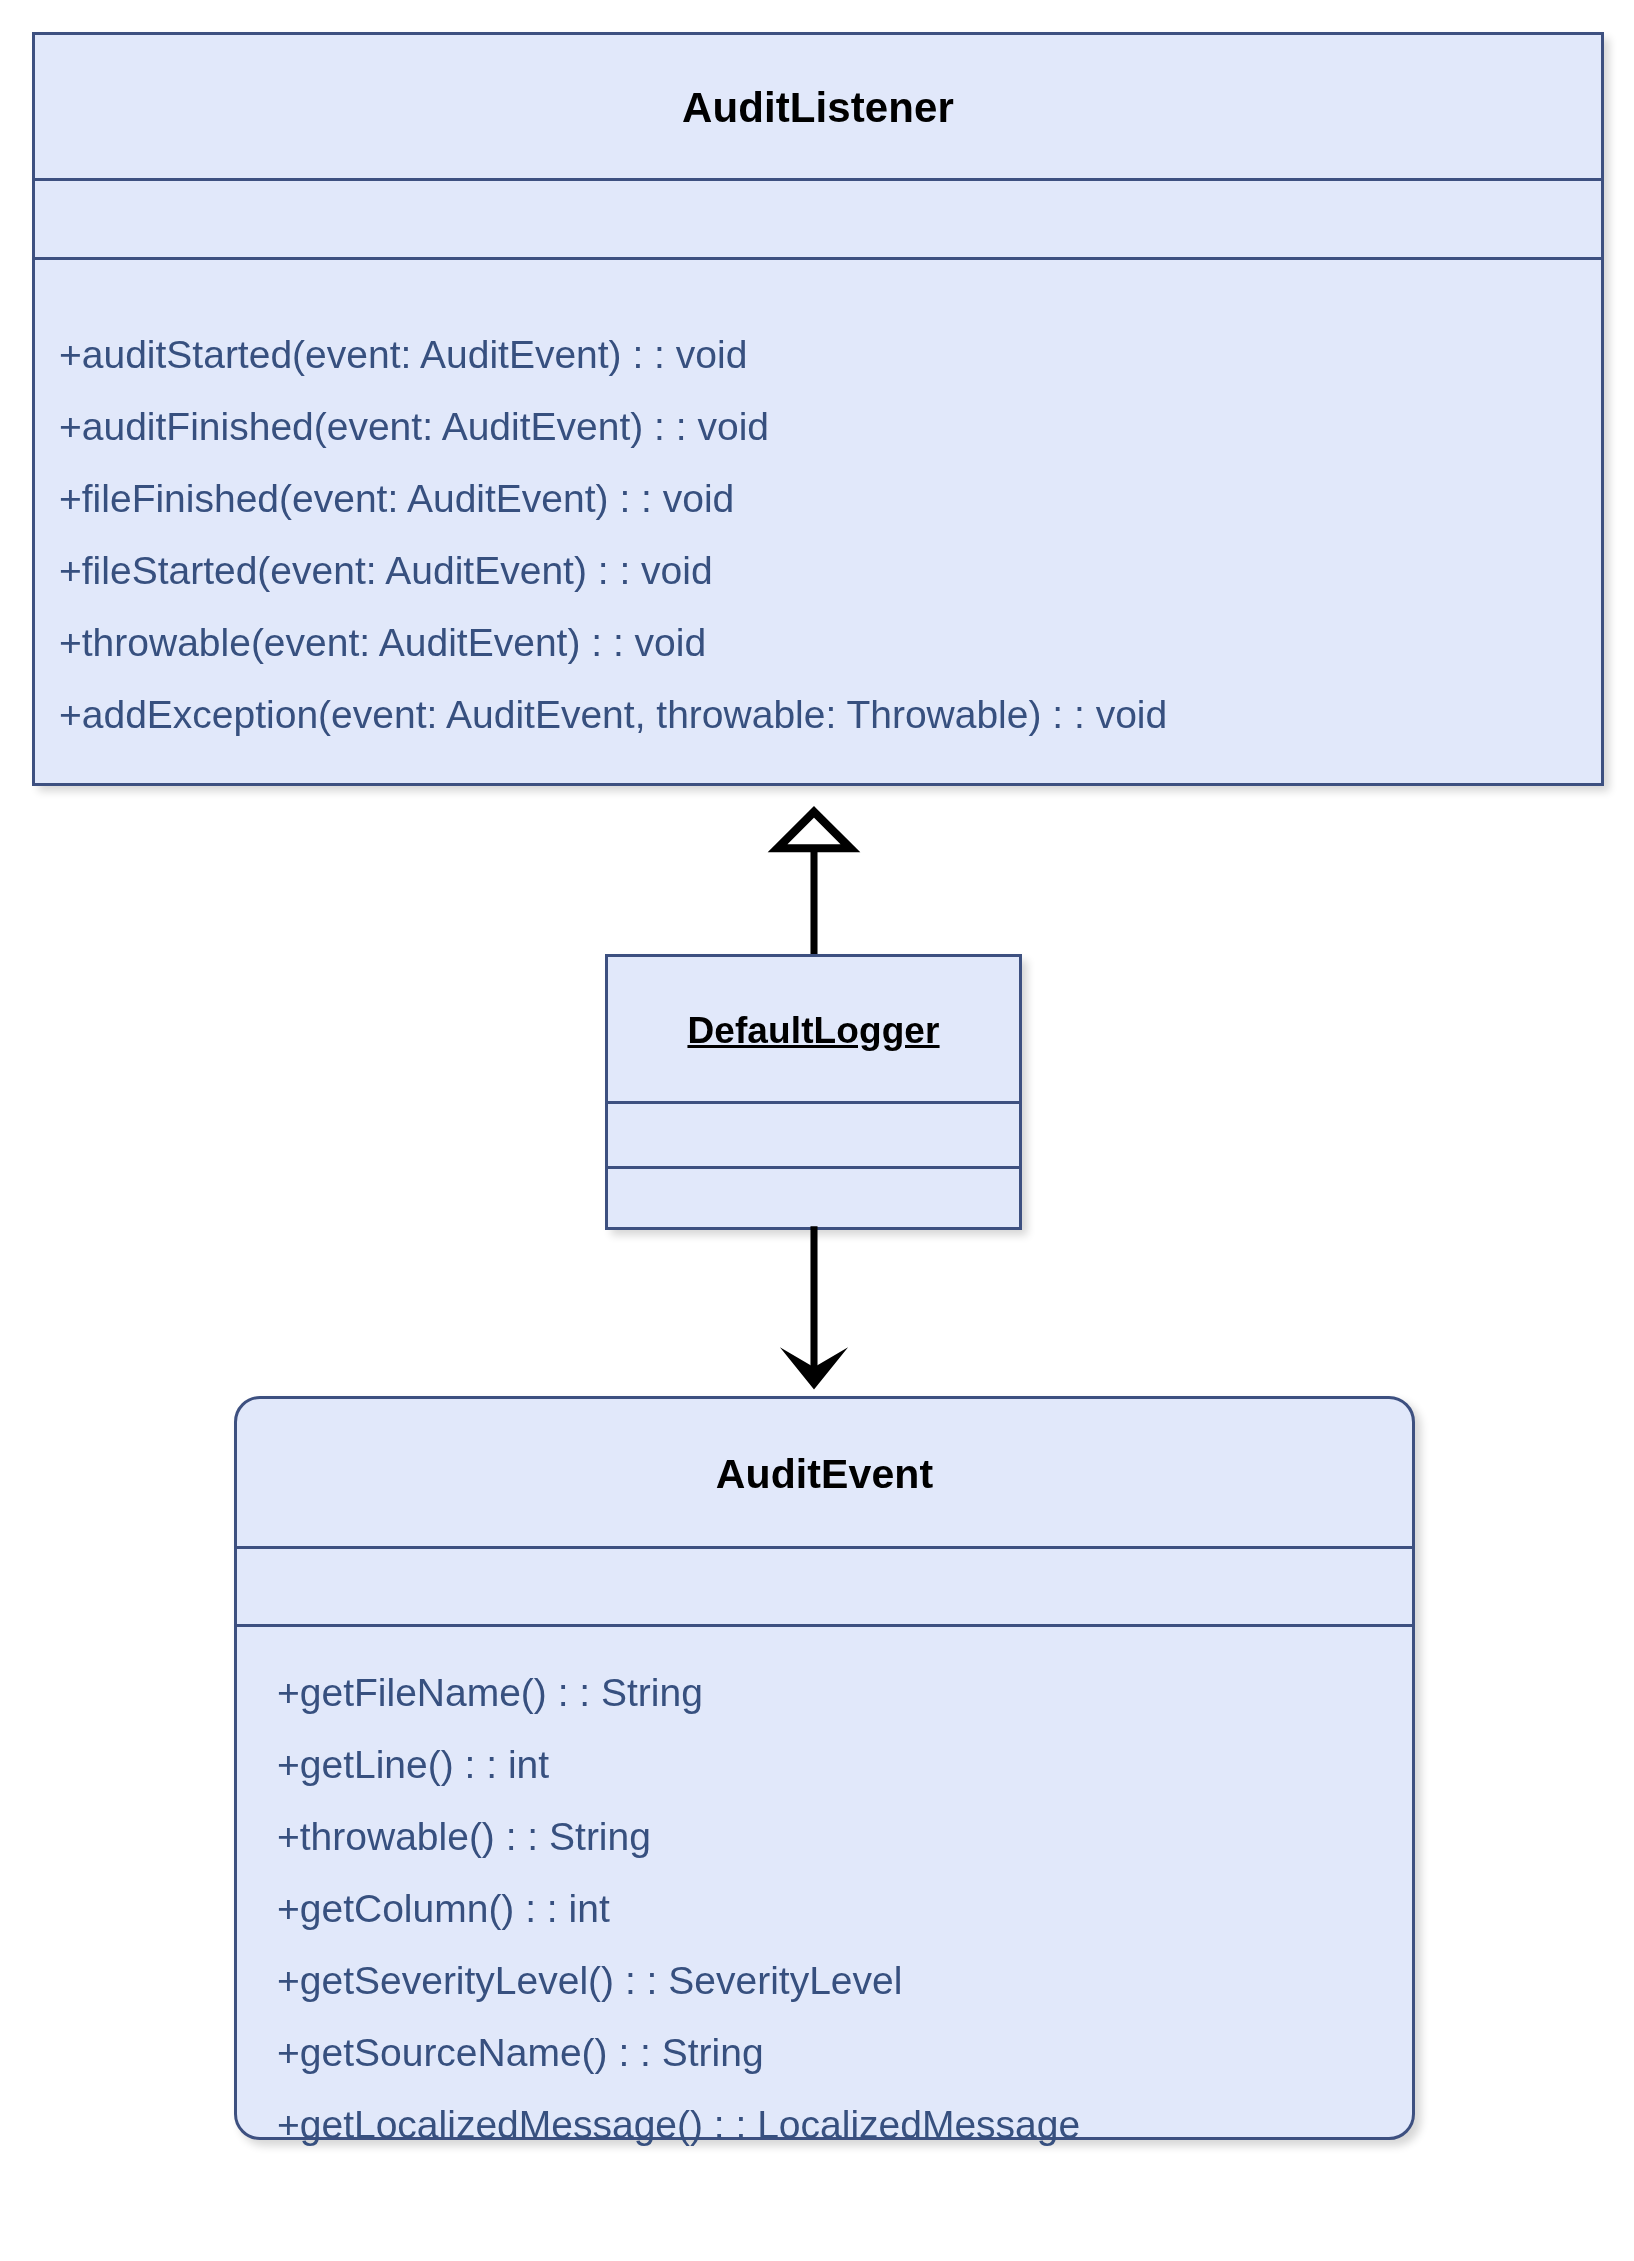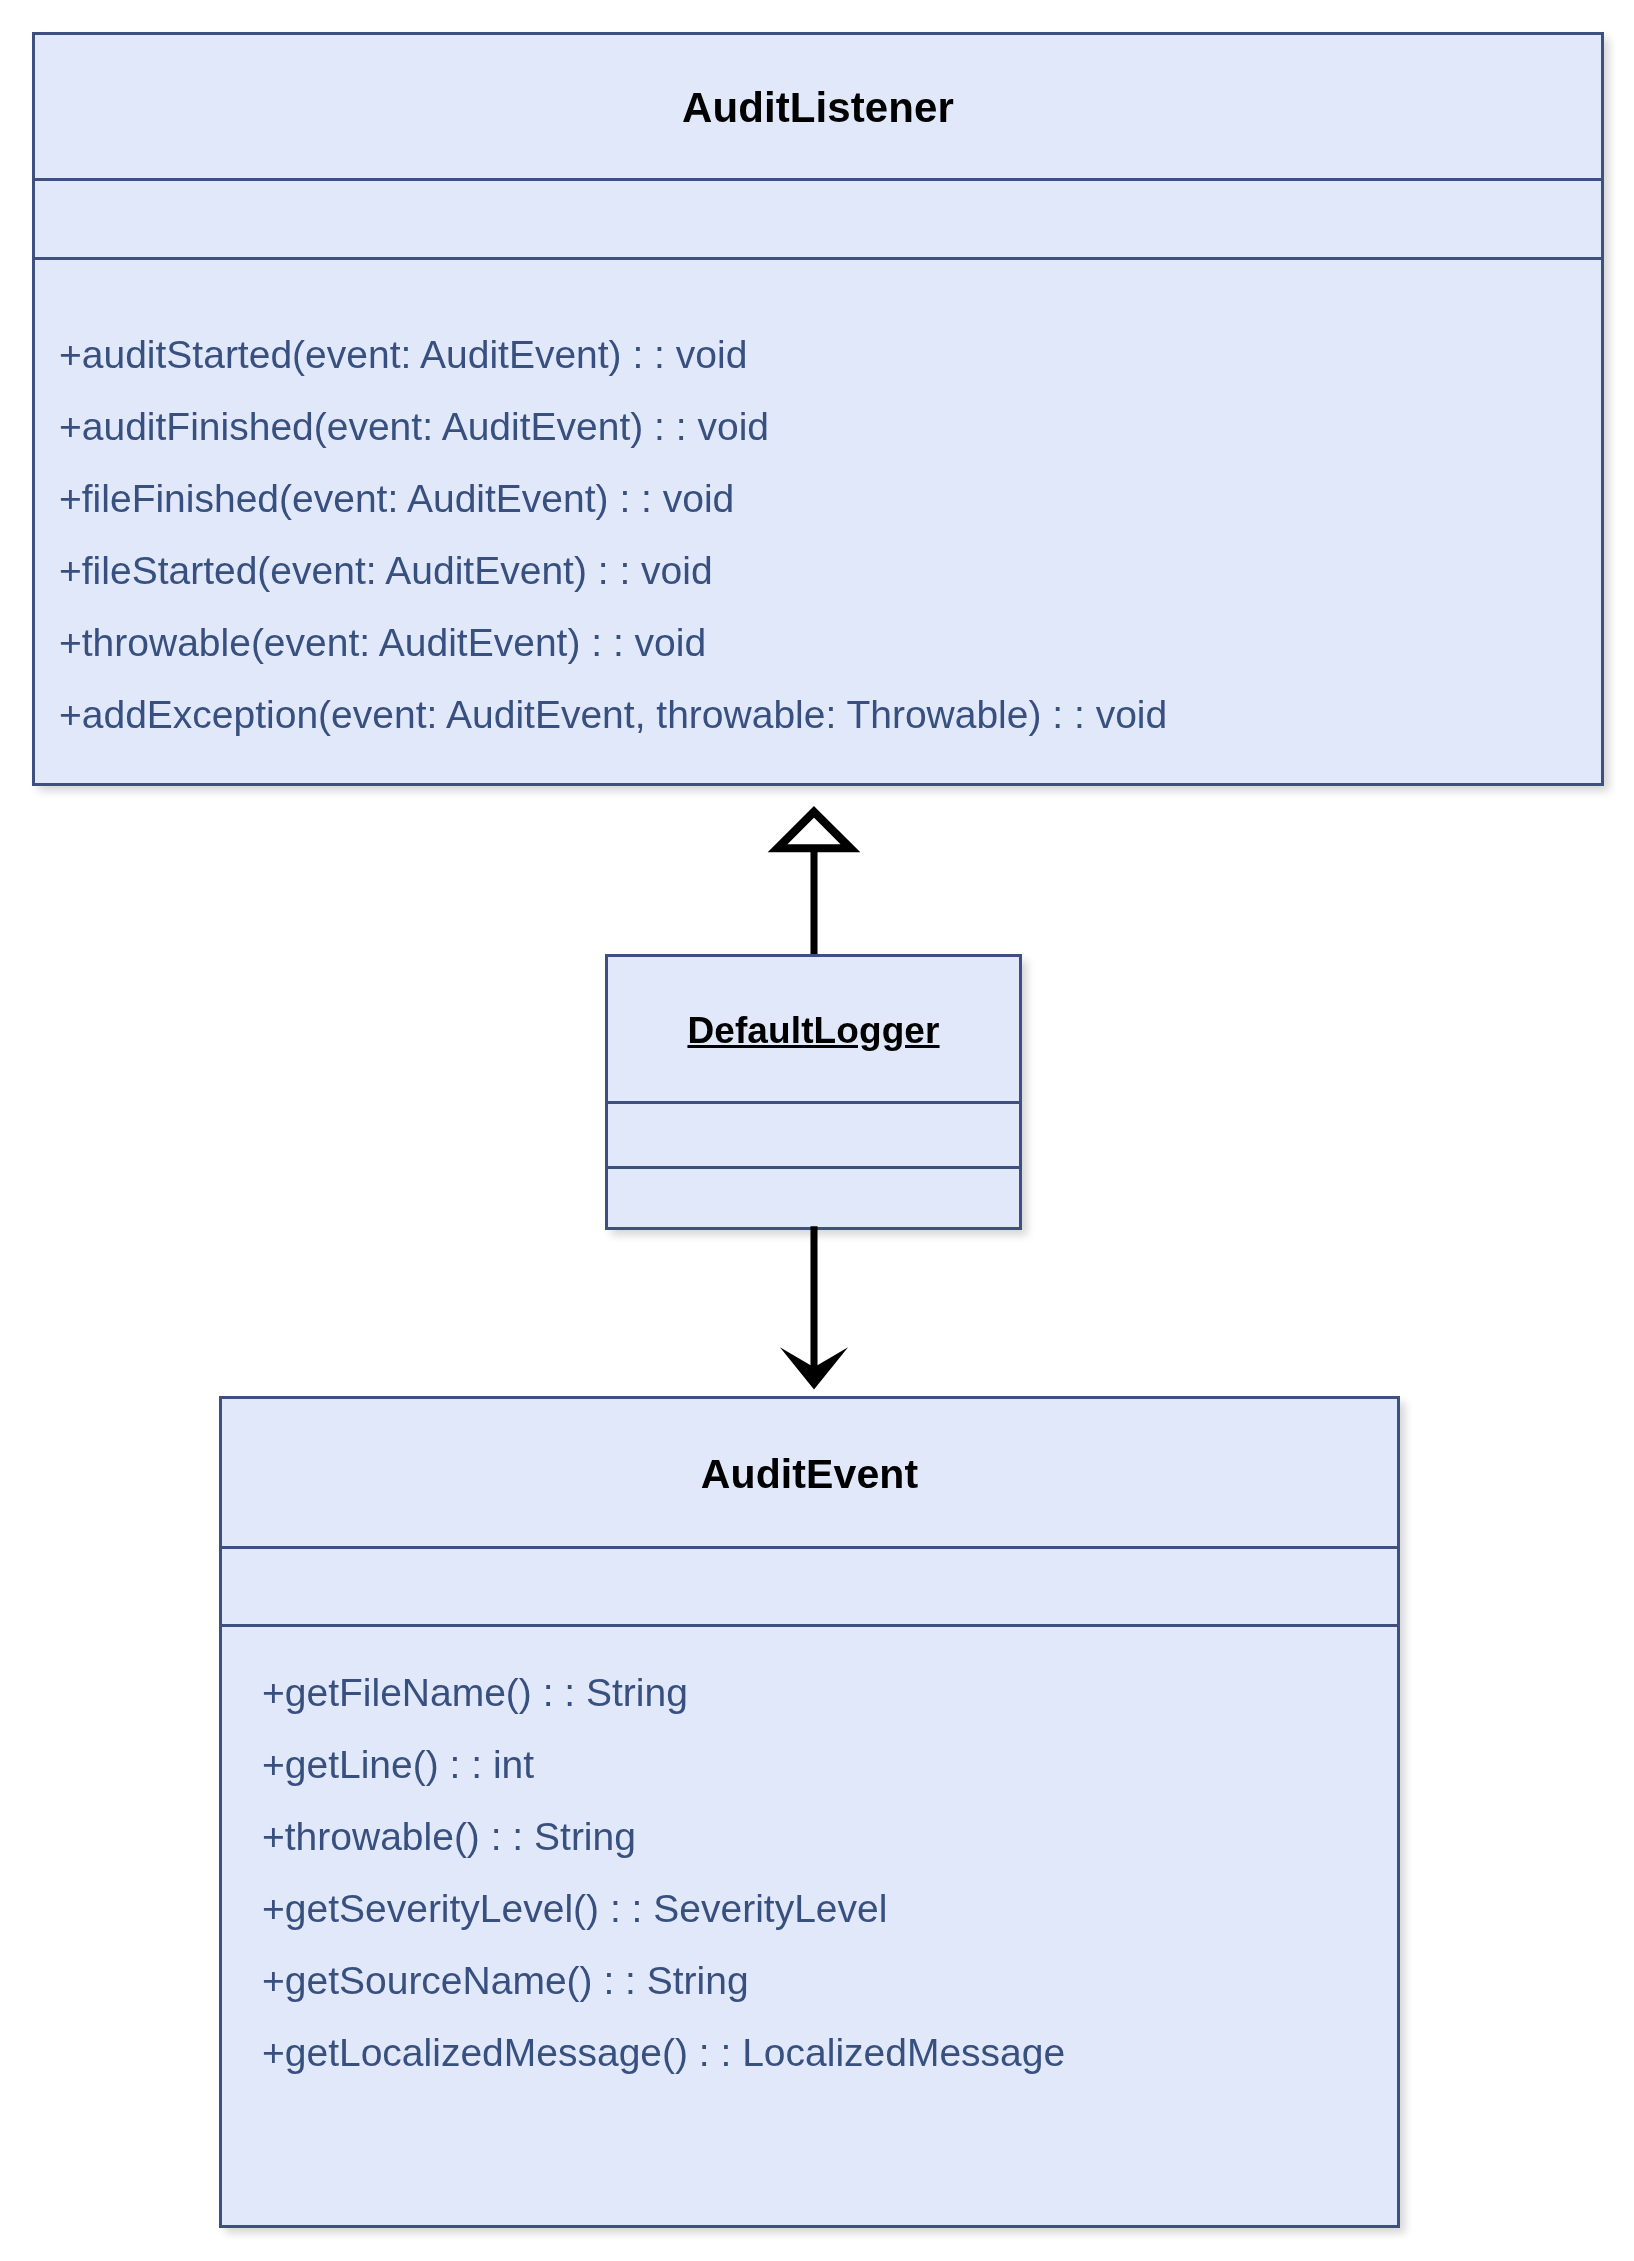--- a/index.html
+++ b/index.html
@@ -99,24 +99,25 @@
     line-height: 147px;
   }
   #class-default-logger .comp-attrs {
     height: 65px;
   }
   #class-default-logger .comp-methods {
     height: 57px;
   }
 
   #class-audit-event {
-    left: 219px;
+    left: 234px;
     top: 1396px;
     width: 1181px;
-    height: 832px;
+    height: 744px;
+    border-radius: 26px;
   }
   #class-audit-event .comp-title {
     height: 150px;
   }
   #class-audit-event .comp-title .class-name {
     font-size: 41px;
     line-height: 150px;
   }
   #class-audit-event .comp-attrs {
     height: 78px;
@@ -194,20 +195,21 @@
       <div class="class-name">AuditEvent</div>
     </div>
     <div class="compartment comp-attrs divided-below">
       <ul class="member-list"></ul>
     </div>
     <div class="compartment comp-methods">
       <ul class="member-list">
         <li class="member-item">+getFileName() : : String</li>
         <li class="member-item">+getLine() : : int</li>
         <li class="member-item">+throwable() : : String</li>
+        <li class="member-item">+getColumn() : : int</li>
         <li class="member-item">+getSeverityLevel() : : SeverityLevel</li>
         <li class="member-item">+getSourceName() : : String</li>
         <li class="member-item">+getLocalizedMessage() : : LocalizedMessage</li>
       </ul>
     </div>
   </div>
 
 </div>
 
 

